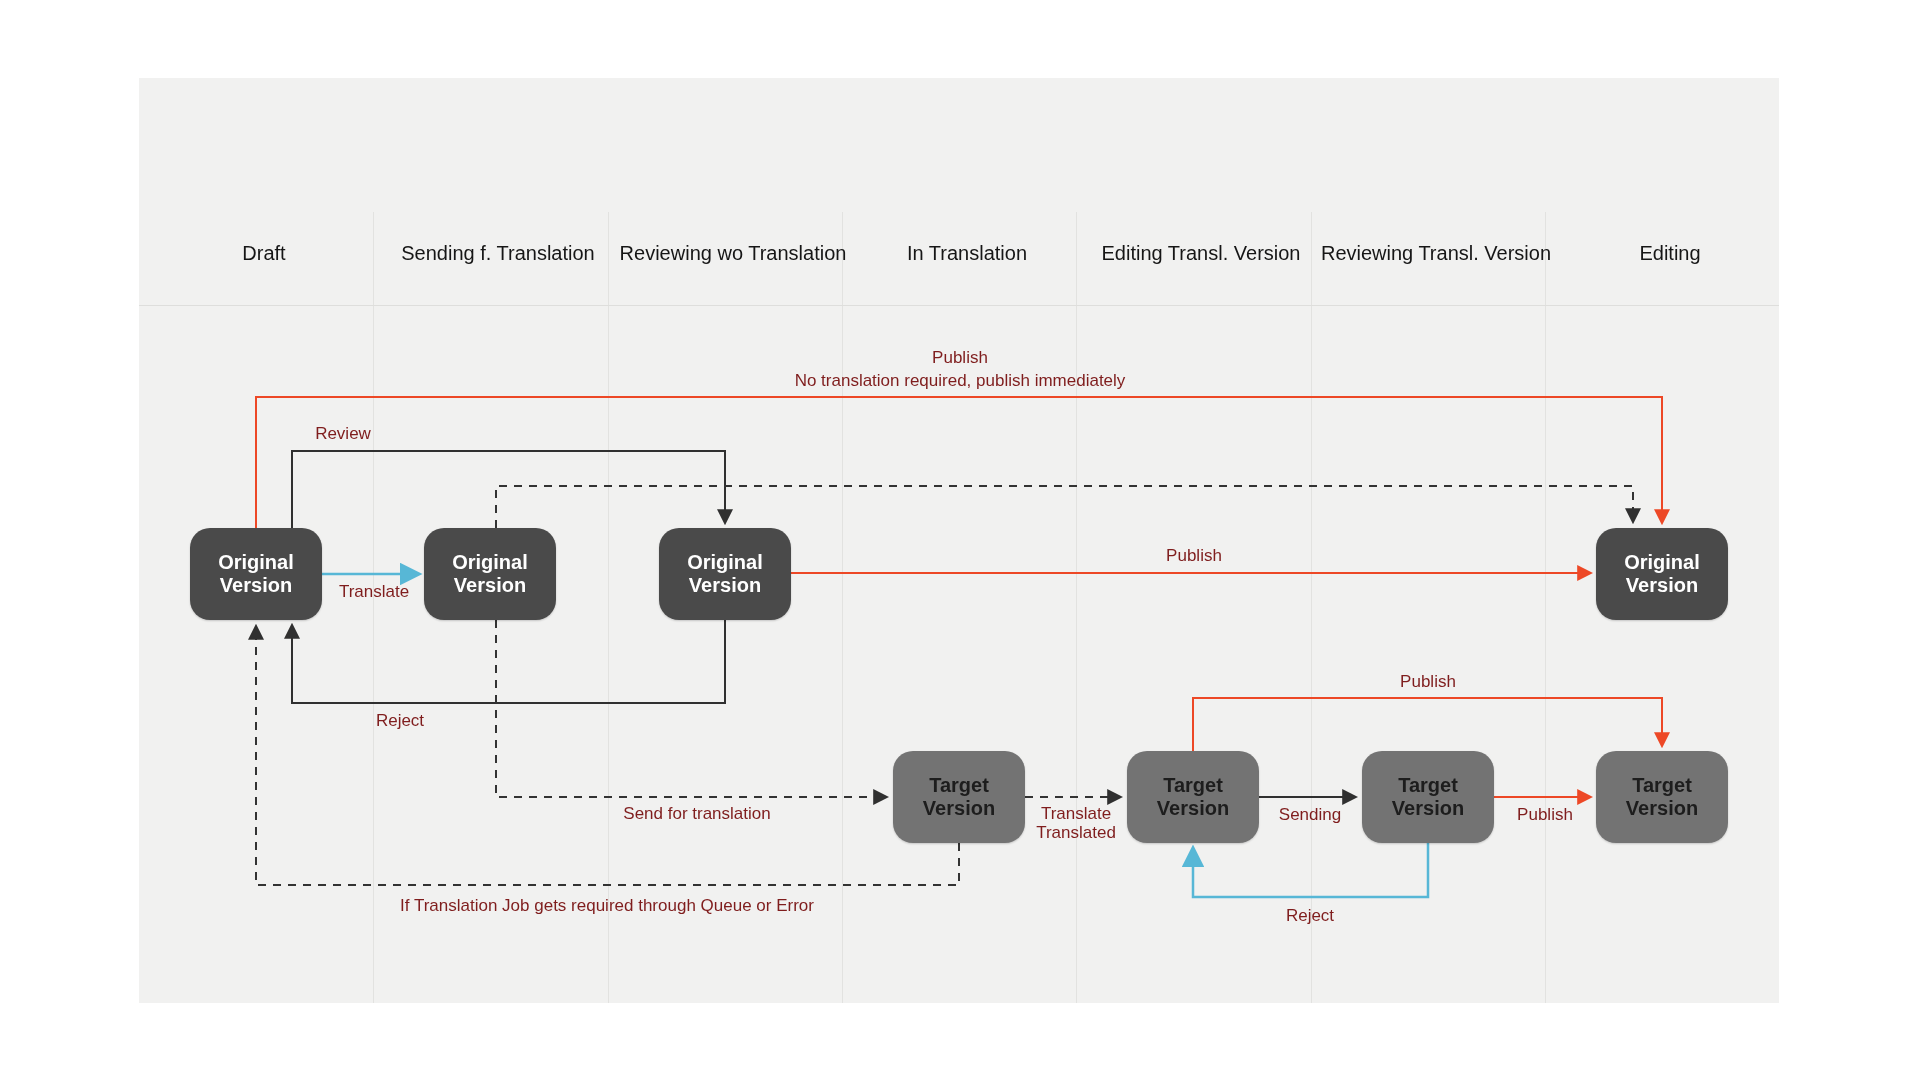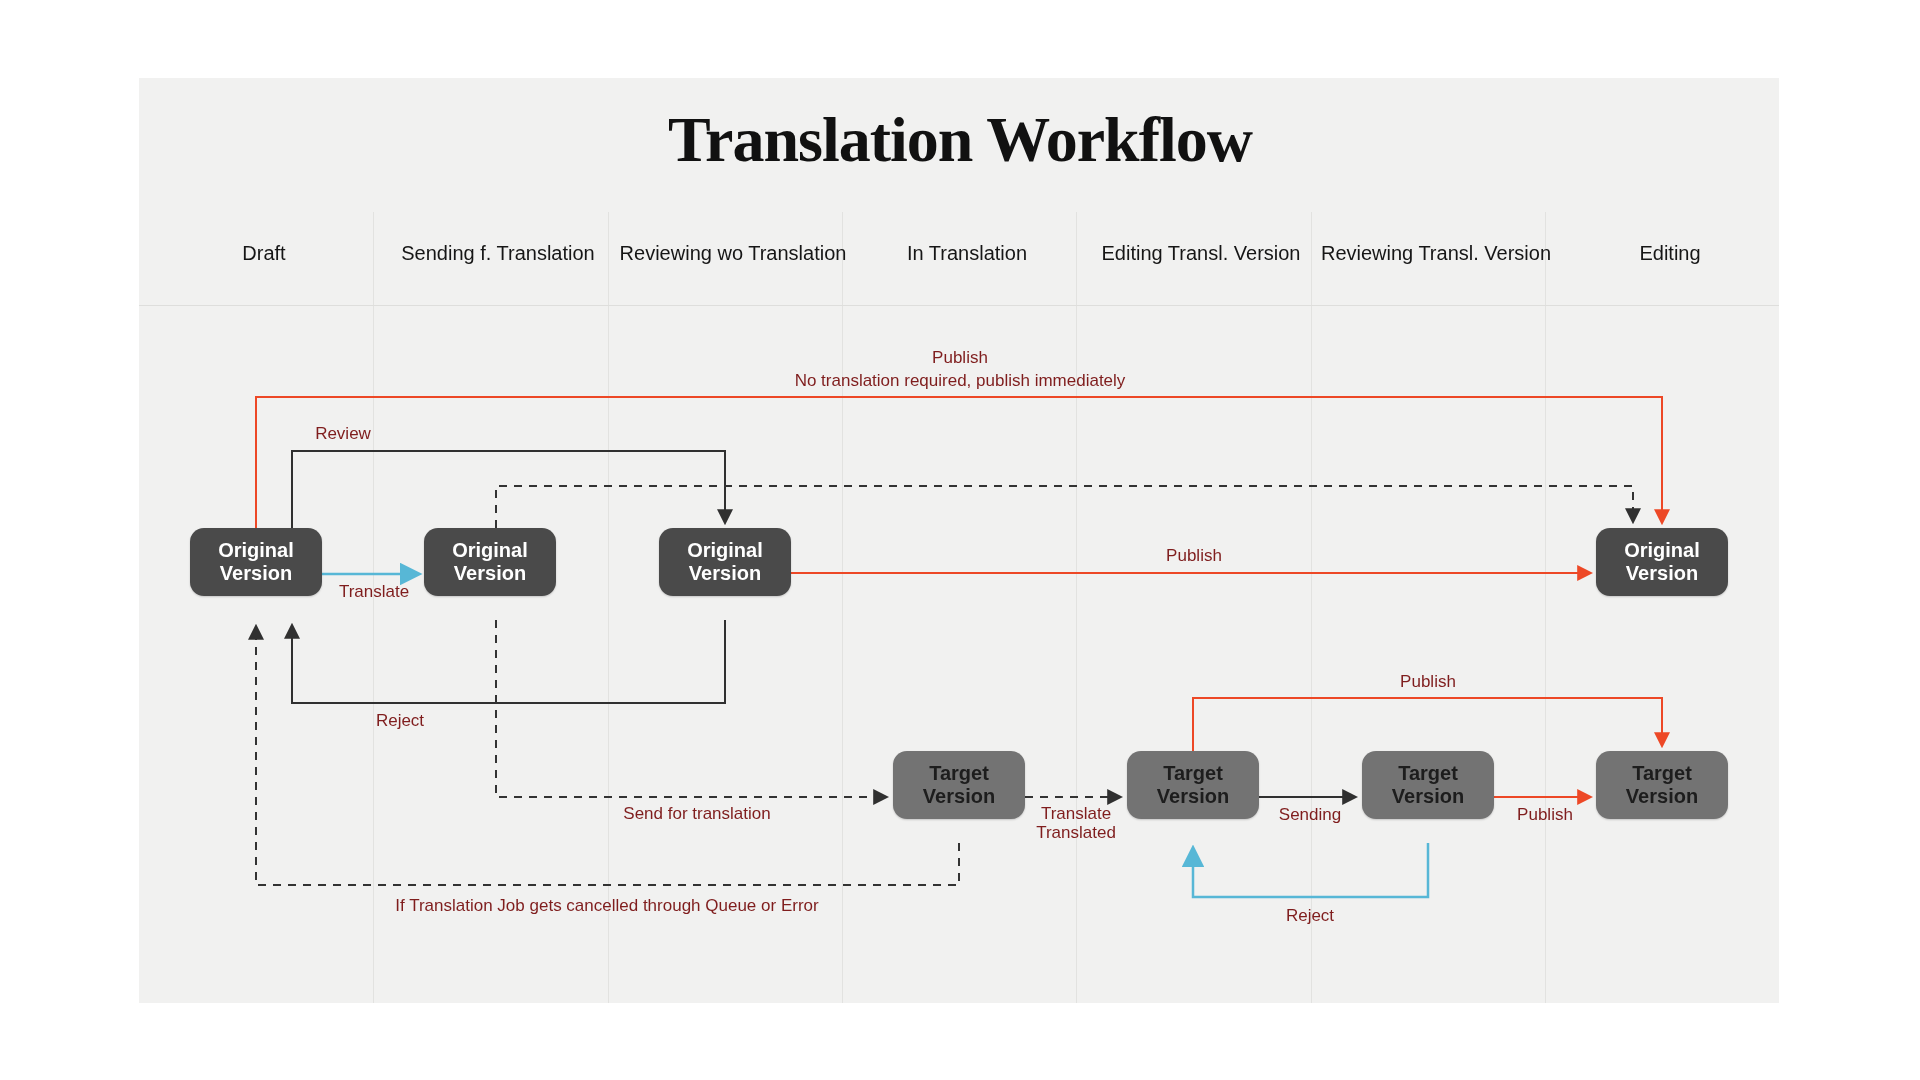--- a/index.html
+++ b/index.html
@@ -9,40 +9,39 @@
   .canvas{position:absolute;left:139px;top:78px;width:1640px;height:925px;background:#f1f1f0;}
   .title{position:absolute;left:0;top:108px;width:1920px;text-align:center;
          font-family:"Liberation Serif","DejaVu Serif",serif;font-weight:700;
          font-size:64px;line-height:1;color:#111;letter-spacing:-1px;}
   .lane-divider{position:absolute;top:212px;width:1px;height:791px;background:#e2e2e0;}
   .header-sep{position:absolute;left:139px;top:305px;width:1640px;height:1px;background:#dededc;}
   .lane-header{position:absolute;top:222px;height:62px;width:234px;display:flex;
                align-items:center;justify-content:center;text-align:center;
                font-size:20px;line-height:27px;color:#161616;font-weight:400;padding-left:8px;}
   svg.edges{position:absolute;left:0;top:0;width:1920px;height:1080px;}
-  .node{position:absolute;width:132px;height:68px;border-radius:14px;display:flex;
+  .node{position:absolute;width:132px;height:92px;border-radius:20px;display:flex;
         align-items:center;justify-content:center;text-align:center;
         font-size:20px;line-height:23px;font-weight:700;
         box-shadow:0 1px 2px rgba(0,0,0,0.18);}
   .node.original{background:#4a4a4a;color:#ffffff;}
   .node.target{background:#737373;color:#1d1d1d;}
   .node span{display:block;width:100px;}
   .edge-label{position:absolute;transform:translate(-50%,-50%);font-size:17px;
               line-height:19px;color:#7f1d1d;text-align:center;white-space:pre;}
   .edge-label.two-line{white-space:normal;width:120px;}
   .edge-label.wide{white-space:normal;width:520px;}
 </style>
 </head>
 <body>
 
 <div id="stage">
 
   <div class="canvas"></div>
 
-  <div class="title">Translation Workflow</div>
 
   <div class="lane-divider" style="left:373px"></div>
   <div class="lane-divider" style="left:608px"></div>
   <div class="lane-divider" style="left:842px"></div>
   <div class="lane-divider" style="left:1076px"></div>
   <div class="lane-divider" style="left:1311px"></div>
   <div class="lane-divider" style="left:1545px"></div>
   <div class="header-sep"></div>
 
   <div class="lane-header" style="left:139px">Draft</div>
@@ -123,15 +122,15 @@
   <div class="edge-label" style="left:343px;top:433px">Review</div>
   <div class="edge-label" style="left:374px;top:591px">Translate</div>
   <div class="edge-label" style="left:1194px;top:555px">Publish</div>
   <div class="edge-label" style="left:400px;top:720px">Reject</div>
   <div class="edge-label" style="left:697px;top:813px">Send for translation</div>
   <div class="edge-label two-line" style="left:1076px;top:823px">Translate Translated</div>
   <div class="edge-label" style="left:1310px;top:814px">Sending</div>
   <div class="edge-label" style="left:1428px;top:681px">Publish</div>
   <div class="edge-label" style="left:1545px;top:814px">Publish</div>
   <div class="edge-label" style="left:1310px;top:915px">Reject</div>
-  <div class="edge-label wide" style="left:607px;top:905px">If Translation Job gets cancelled through Queue or Error</div>
+  <div class="edge-label wide" style="left:607px;top:905px">If Translation Job gets required through Queue or Error</div>
 
 </div>
 
 </body></html>

